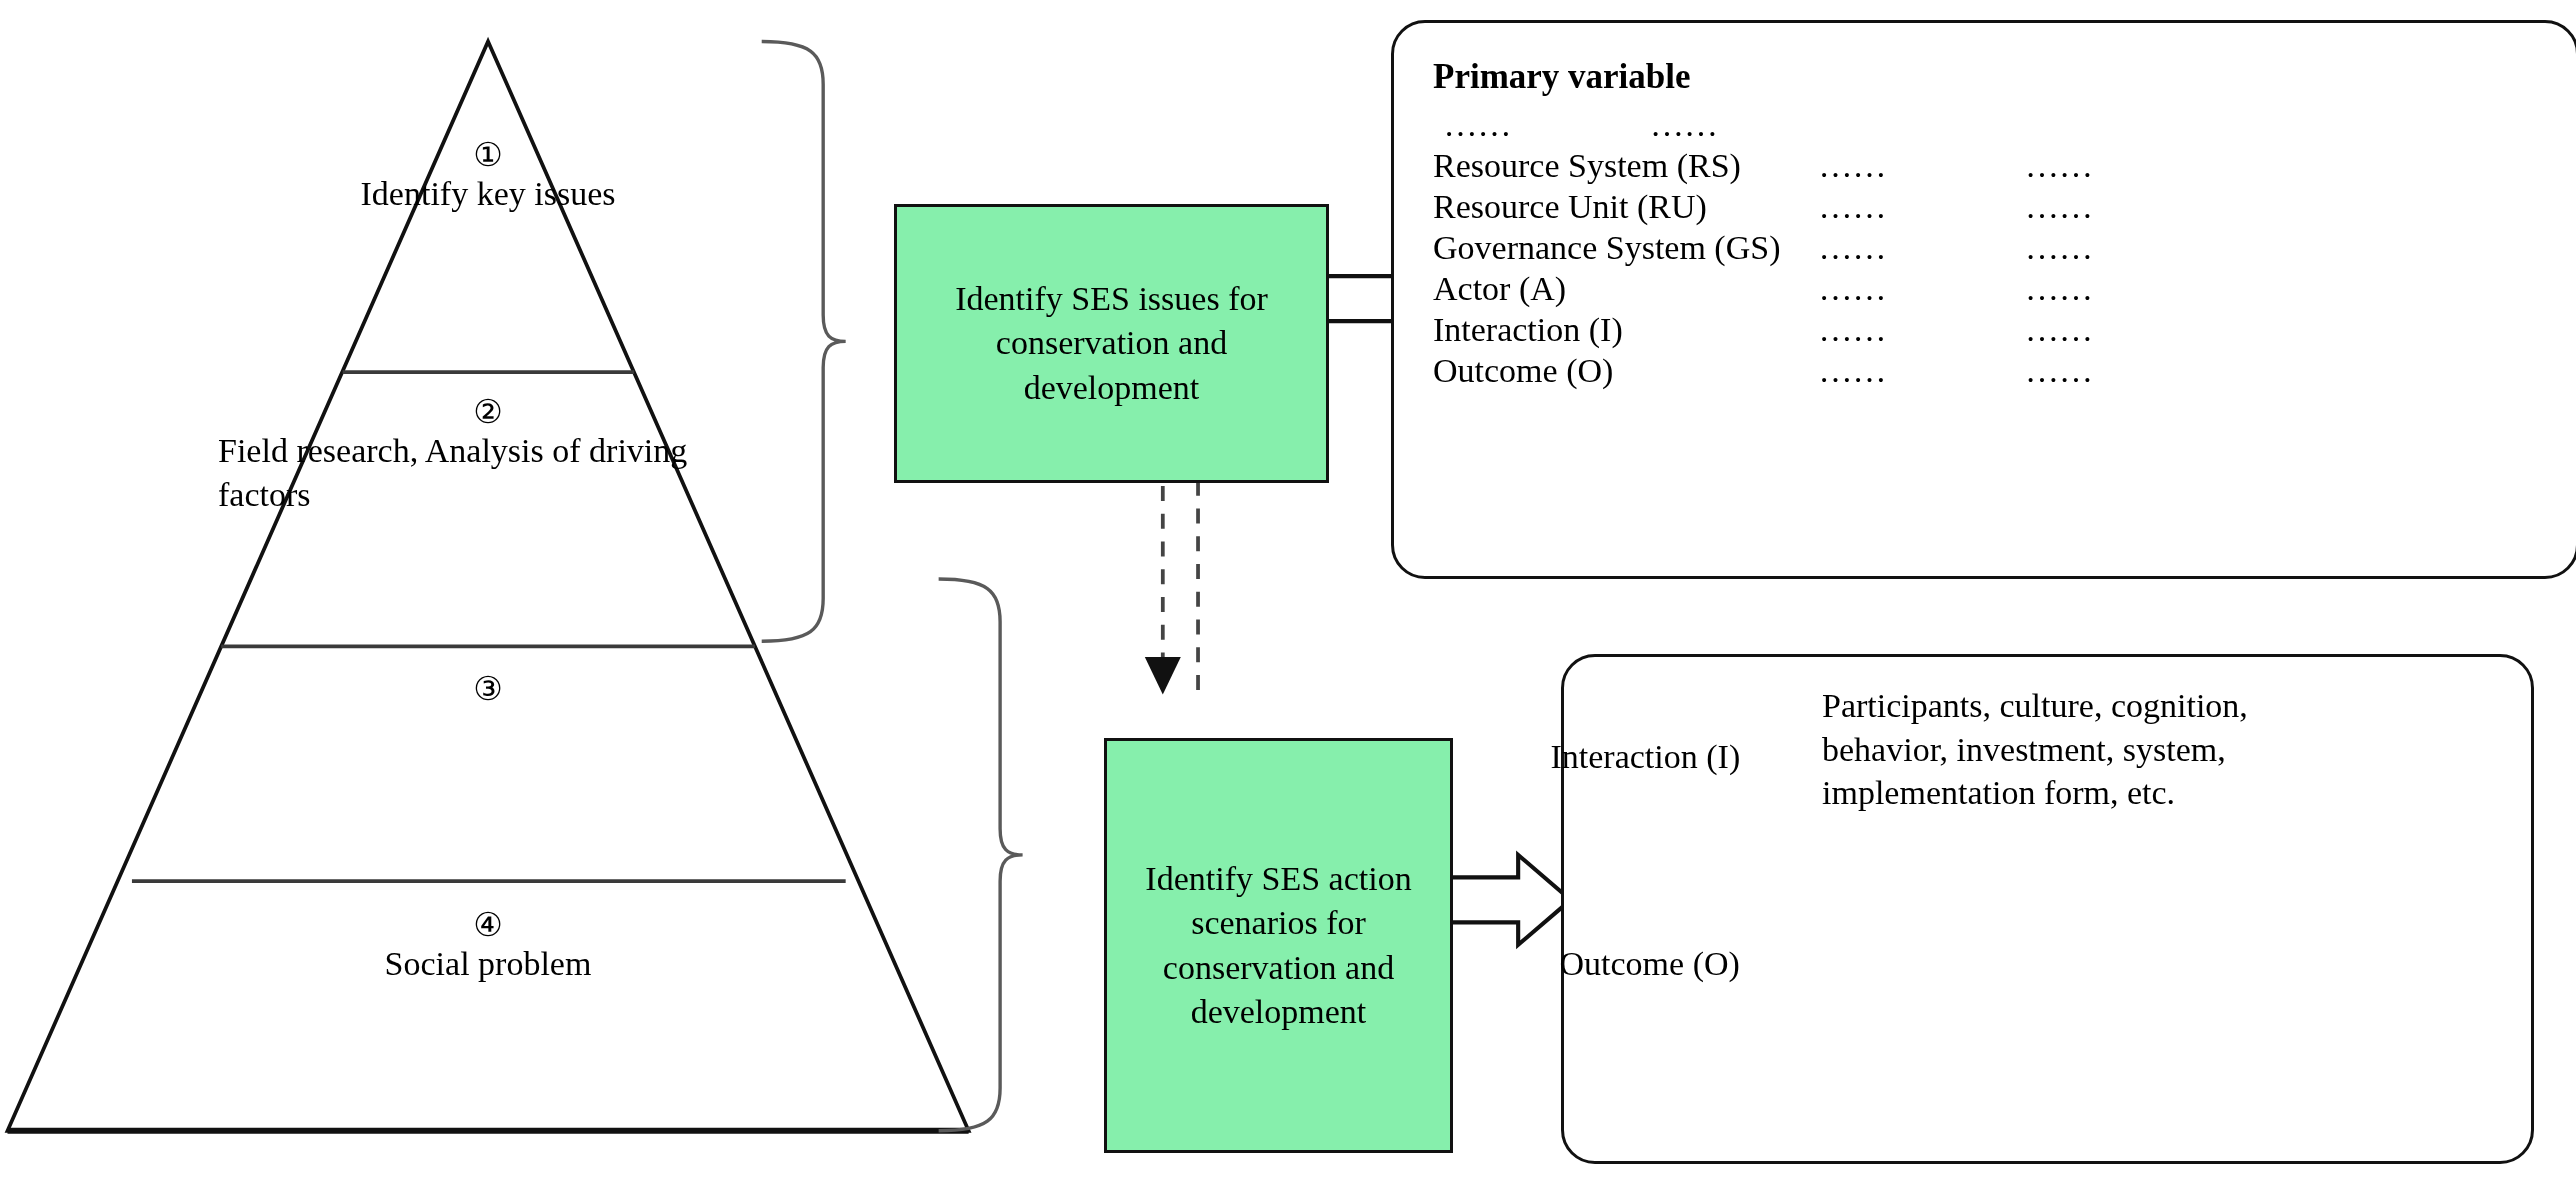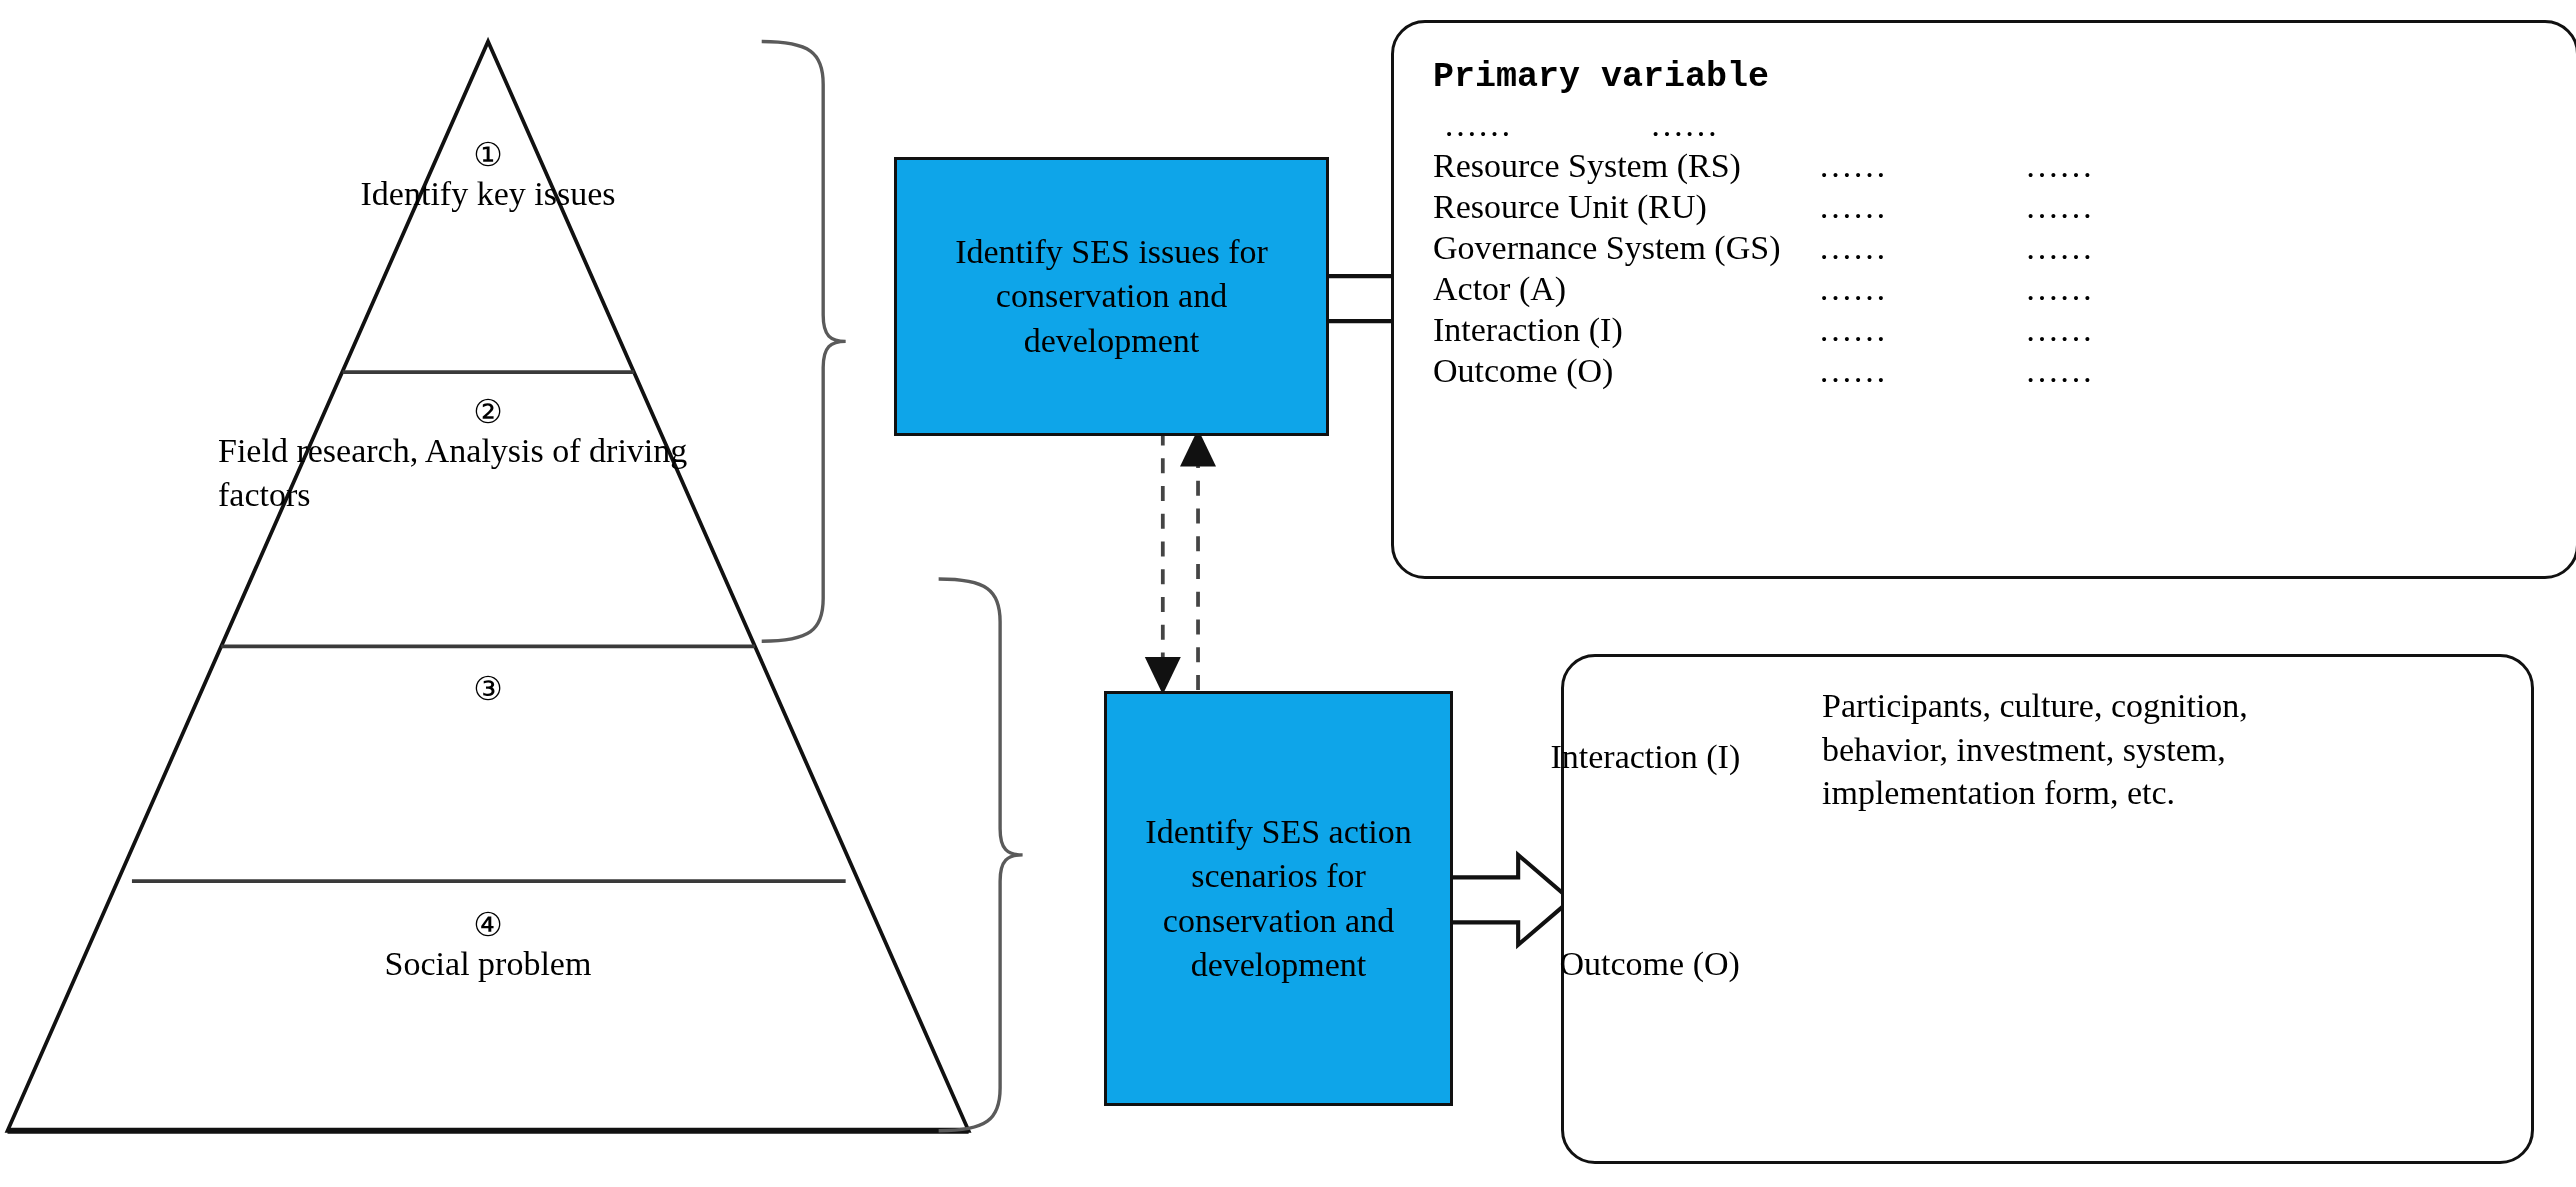--- a/index.html
+++ b/index.html
@@ -10,36 +10,36 @@
   svg.layer{position:absolute;left:0;top:0;width:2576px;height:1188px;overflow:visible;}
 
   
   .pyr-num{font-size:33px;line-height:1.0;}
   .pyr-label{font-size:34px;line-height:1.30;}
 
   .tier{position:absolute;display:flex;flex-direction:column;
         align-items:center;justify-content:flex-start;}
 
   
-  .procbox{position:absolute;border:3px solid #111;background:#0ea5e9;
-           display:flex;align-items:center;justify-content:center;}
+  .procbox{position:absolute;border:3px solid #111;background:#86efac;
+           display:flex;align-items:center;justify-content:center;margin-top:47px;}
   .procbox .body{font-size:34px;line-height:1.30;text-align:center;
                  width:100%;padding:0 10.5px;box-sizing:border-box;}
 
   
   .card{position:absolute;border:3px solid #111;border-radius:34px;background:#fff;}
 
   
   .vtable{position:absolute;left:39px;top:34px;right:15px;}
   .vrow{display:flex;align-items:baseline;height:41px;}
   .vrow .c1{width:375px;font-size:34px;}
   .vrow .c2{width:202px;font-size:34px;text-align:left;padding-left:10.5px;}
   .vrow .c3{width:195px;font-size:34px;text-align:left;padding-left:4.5px;}
   .vhead{display:flex;align-items:baseline;height:49px;font-weight:bold;}
-  .vhead .c1{width:375px;font-size:35px;font-family:Liberation Mono, monospace;}
+  .vhead .c1{width:375px;font-size:35px;}
   .vhead .c2{width:397px;font-size:35px;text-align:left;padding-left:6px;}
 
   
   .io-label{position:absolute;font-size:34px;white-space:nowrap;}
   .io-text{position:absolute;font-size:34px;line-height:1.28;}
 </style>
 </head>
 <body>
 
 <div id="stage">

